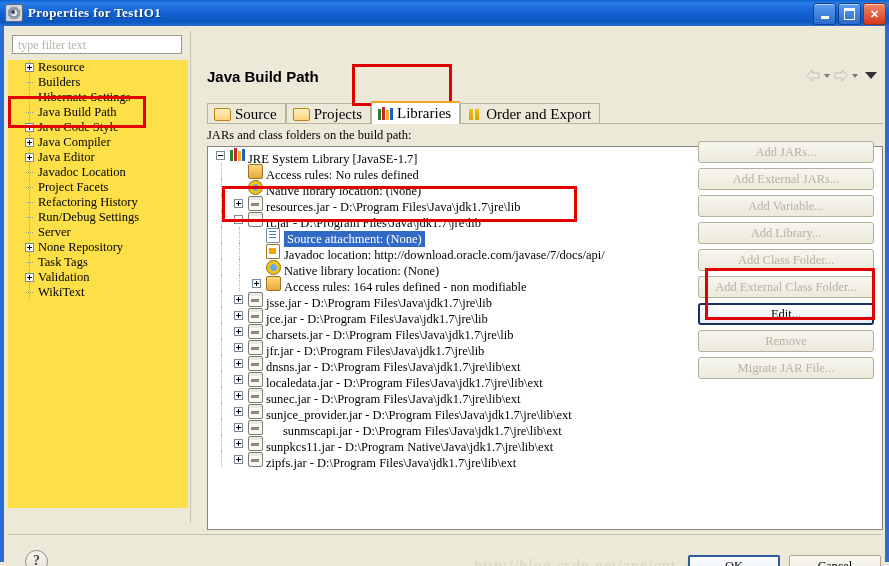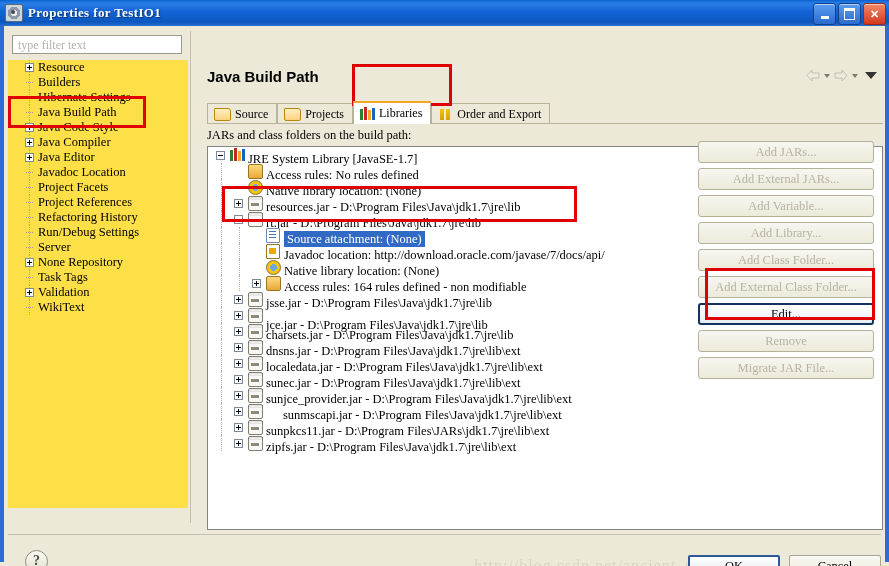--- a/index.html
+++ b/index.html
@@ -108,21 +108,21 @@
   .arw{width:16px;height:15px;opacity:.45;}
   .mini-caret{width:0;height:0;border-left:3px solid transparent;border-right:3px solid transparent;border-top:4px solid #7b7b70;}
   .big-caret{width:0;height:0;border-left:6px solid transparent;border-right:6px solid transparent;border-top:7px solid #333;margin-left:4px;}
 
   
   .tabstrip{position:absolute;left:11px;top:72px;width:600px;height:22px;display:flex;align-items:flex-end;}
   .tab{
     height:21px;display:flex;align-items:center;gap:4px;
     padding:0 8px 0 6px;background:#ECE9D8;
     border:1px solid #b8b49c;border-bottom:none;
-    font-family:"Liberation Serif",serif;font-size:12px;color:#000;white-space:nowrap;
+    font-family:"Liberation Serif",serif;font-size:15px;color:#000;white-space:nowrap;
     box-sizing:border-box;position:relative;
   }
   .tab.active{
     background:#fff;border-top:2px solid #F5A623;height:23px;z-index:3;
   }
   .tabline{position:absolute;left:11px;top:93px;width:676px;height:1px;background:#b8b49c;}
   .tab-sub{
     position:absolute;left:11px;top:98px;font-family:"Liberation Serif",serif;font-size:12.5px;color:#000;
   }
 
@@ -288,25 +288,20 @@
           <div class="nav-label">Javadoc Location</div>
         </div>
         <div class="nav-item">
           <div class="nav-guide"></div>
           <div class="nav-dash"></div>
           <div class="nav-label">Project Facets</div>
         </div>
         <div class="nav-item">
           <div class="nav-guide"></div>
           <div class="nav-dash"></div>
-          <div class="nav-label">Project References</div>
-        </div>
-        <div class="nav-item">
-          <div class="nav-guide"></div>
-          <div class="nav-dash"></div>
           <div class="nav-label">Refactoring History</div>
         </div>
         <div class="nav-item">
           <div class="nav-guide"></div>
           <div class="nav-dash"></div>
           <div class="nav-label">Run/Debug Settings</div>
         </div>
         <div class="nav-item">
           <div class="nav-guide"></div>
           <div class="nav-dash"></div>
@@ -428,32 +423,38 @@
           <div class="trow">
             <div class="tdot" style="left: 13px;"></div>
             <div class="texp plus" style="left: 26px;"></div>
             <span class="ic tico ic-jar" style="left: 40px;"></span>
             <span class="tlabel" style="left: 58px;">jsse.jar - D:\Program Files\Java\jdk1.7\jre\lib</span>
           </div>
           <div class="trow">
             <div class="tdot" style="left: 13px;"></div>
             <div class="texp plus" style="left: 26px;"></div>
             <span class="ic tico ic-jar" style="left: 40px;"></span>
-            <span class="tlabel" style="left: 58px; margin-top: 6px;">jce.jar - D:\Program Files\Java\jdk1.7\jre\lib</span>
+            <span class="tlabel" style="left: 58px;">jce.jar - D:\Program Files\Java\jdk1.7\jre\lib</span>
           </div>
           <div class="trow">
             <div class="tdot" style="left: 13px;"></div>
             <div class="texp plus" style="left: 26px;"></div>
             <span class="ic tico ic-jar" style="left: 40px;"></span>
             <span class="tlabel" style="left: 58px;">charsets.jar - D:\Program Files\Java\jdk1.7\jre\lib</span>
           </div>
           <div class="trow">
             <div class="tdot" style="left: 13px;"></div>
             <div class="texp plus" style="left: 26px;"></div>
             <span class="ic tico ic-jar" style="left: 40px;"></span>
+            <span class="tlabel" style="left: 58px;">jfr.jar - D:\Program Files\Java\jdk1.7\jre\lib</span>
+          </div>
+          <div class="trow">
+            <div class="tdot" style="left: 13px;"></div>
+            <div class="texp plus" style="left: 26px;"></div>
+            <span class="ic tico ic-jar" style="left: 40px;"></span>
             <span class="tlabel" style="left: 58px;">dnsns.jar - D:\Program Files\Java\jdk1.7\jre\lib\ext</span>
           </div>
           <div class="trow">
             <div class="tdot" style="left: 13px;"></div>
             <div class="texp plus" style="left: 26px;"></div>
             <span class="ic tico ic-jar" style="left: 40px;"></span>
             <span class="tlabel" style="left: 58px;">localedata.jar - D:\Program Files\Java\jdk1.7\jre\lib\ext</span>
           </div>
           <div class="trow">
             <div class="tdot" style="left: 13px;"></div>
@@ -470,21 +471,21 @@
           <div class="trow">
             <div class="tdot" style="left: 13px;"></div>
             <div class="texp plus" style="left: 26px;"></div>
             <span class="ic tico ic-jar" style="left: 40px;"></span>
             <span class="tlabel" style="left: 58px; margin-left: 17px;">sunmscapi.jar - D:\Program Files\Java\jdk1.7\jre\lib\ext</span>
           </div>
           <div class="trow">
             <div class="tdot" style="left: 13px;"></div>
             <div class="texp plus" style="left: 26px;"></div>
             <span class="ic tico ic-jar" style="left: 40px;"></span>
-            <span class="tlabel" style="left: 58px;">sunpkcs11.jar - D:\Program Files\JARs\jdk1.7\jre\lib\ext</span>
+            <span class="tlabel" style="left: 58px;">sunpkcs11.jar - D:\Program Native\Java\jdk1.7\jre\lib\ext</span>
           </div>
           <div class="trow">
             <div class="tdot" style="left: 13px;"></div>
             <div class="texp plus" style="left: 26px;"></div>
             <span class="ic tico ic-jar" style="left: 40px;"></span>
             <span class="tlabel" style="left: 58px;">zipfs.jar - D:\Program Files\Java\jdk1.7\jre\lib\ext</span>
           </div>
         </div>
     </div>
 

